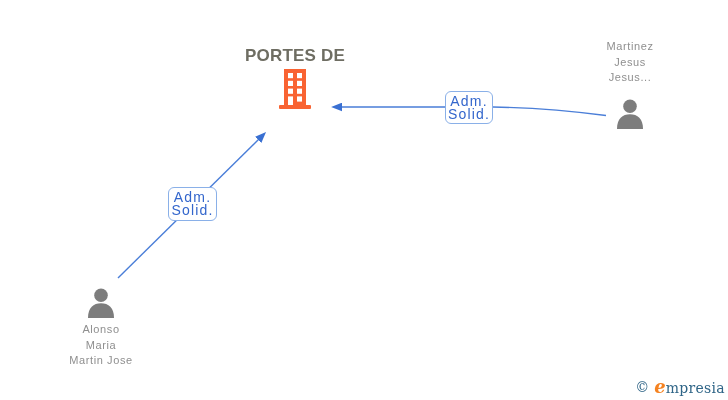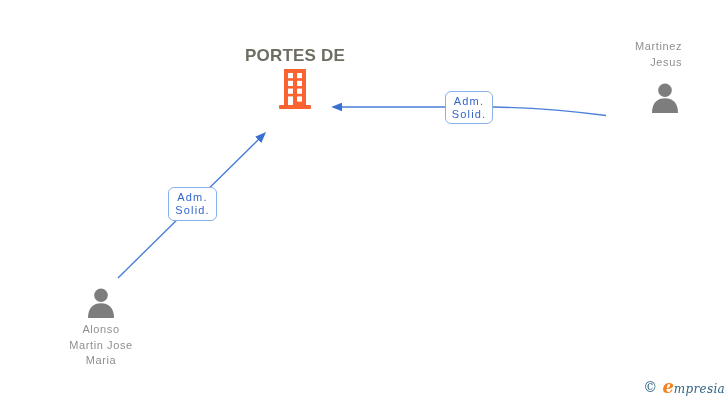--- a/index.html
+++ b/index.html
@@ -13,21 +13,21 @@
   svg.edges path.edge{fill:none;stroke:var(--edge_blue);stroke-width:1.4;}
   #arrowhead path{fill:var(--arrow_head_blue);}
 
   .rel-box{
     position:absolute;
     background:#ffffff;
     border:1px solid var(--box_border_blue);
     border-radius:6px;
     text-align:center;
     color:var(--box_text_blue);
-    font-size:11px;
+    font-size:14px;
     letter-spacing:1.2px;
     line-height:13px;
     padding-top:3px;
     box-sizing:border-box;
     cursor:pointer;
   }
   .rel-box.box-right{left:445px;top:91px;width:48px;height:33px;}
   .rel-box.box-left{left:168px;top:187px;width:49px;height:34px;}
 
   .company-node{position:absolute;left:215px;top:48px;width:160px;text-align:center;cursor:pointer;}
@@ -45,34 +45,34 @@
   .person-node{position:absolute;text-align:center;cursor:pointer;}
   .person-name{
     color:var(--person_text);
     font-size:11px;
     line-height:15.5px;
     letter-spacing:0.6px;
   }
   .person-node svg.person{width:34px;height:30px;}
   .person .p-fill{fill:var(--person_gray);}
 
-  .node-martinez{left:578px;top:39px;width:104px;text-align:right;}
+  .node-martinez{left:578px;top:39px;width:104px;}
   .node-martinez svg.person{margin-top:13px;}
   .node-alonso{left:47px;top:286px;width:108px;}
   .node-alonso svg.person{margin-top:2px;}
   .node-alonso .person-name{margin-top:0;}
 
   .logo{
     position:absolute;right:3px;bottom:3px;
     font-family:"DejaVu Serif", serif;
     white-space:nowrap;
   }
   .logo .copy{color:var(--logo_blue);font-size:14px;vertical-align:1px;}
   .logo .brand-e{color:var(--logo_orange);font-style:italic;font-size:18px;font-weight:bold;}
-  .logo .brand-rest{color:var(--logo_blue);font-style:italic;font-size:12px;letter-spacing:0.3px;}
+  .logo .brand-rest{color:var(--logo_blue);font-size:14px;letter-spacing:0.3px;}
 </style>
 </head>
 <body>
 
 <div class="canvas">
 
   <svg class="edges" viewBox="0 0 728 400">
     <defs>
       <marker id="arrowhead" markerWidth="11" markerHeight="9" viewBox="0 0 10 8" refX="1" refY="4" orient="auto" markerUnits="userSpaceOnUse">
         <path d="M0,0 L10,4 L0,8 Z"></path>
@@ -97,36 +97,37 @@
       <rect class="b-win" x="20" y="19.6" width="5" height="5.2"></rect>
       <rect class="b-win" x="20" y="27.4" width="5" height="5.2"></rect>
       <rect class="b-win" x="11" y="27.4" width="5" height="8.6"></rect>
     </svg>
   </div>
 
   <div class="person-node node-martinez">
     <div class="person-name">
       <div>Martinez</div>
       <div>Jesus</div>
+      <div>Jesus...</div>
     </div>
     <svg class="person" viewBox="0 0 34 30">
       <circle class="p-fill" cx="17" cy="7.2" r="6.8"></circle>
       <path class="p-fill" d="M4,30 C4,19.5 9.5,15.3 17,15.3 C24.5,15.3 30,19.5 30,30 Z"></path>
     </svg>
   </div>
 
   <div class="person-node node-alonso">
     <svg class="person" viewBox="0 0 34 30">
       <circle class="p-fill" cx="17" cy="7.2" r="6.8"></circle>
       <path class="p-fill" d="M4,30 C4,19.5 9.5,15.3 17,15.3 C24.5,15.3 30,19.5 30,30 Z"></path>
     </svg>
     <div class="person-name">
       <div>Alonso</div>
+      <div>Maria</div>
       <div>Martin Jose</div>
-      <div>Maria</div>
     </div>
   </div>
 
   <div class="rel-box box-right">
     <div>Adm.</div>
     <div>Solid.</div>
   </div>
 
   <div class="rel-box box-left">
     <div>Adm.</div>

